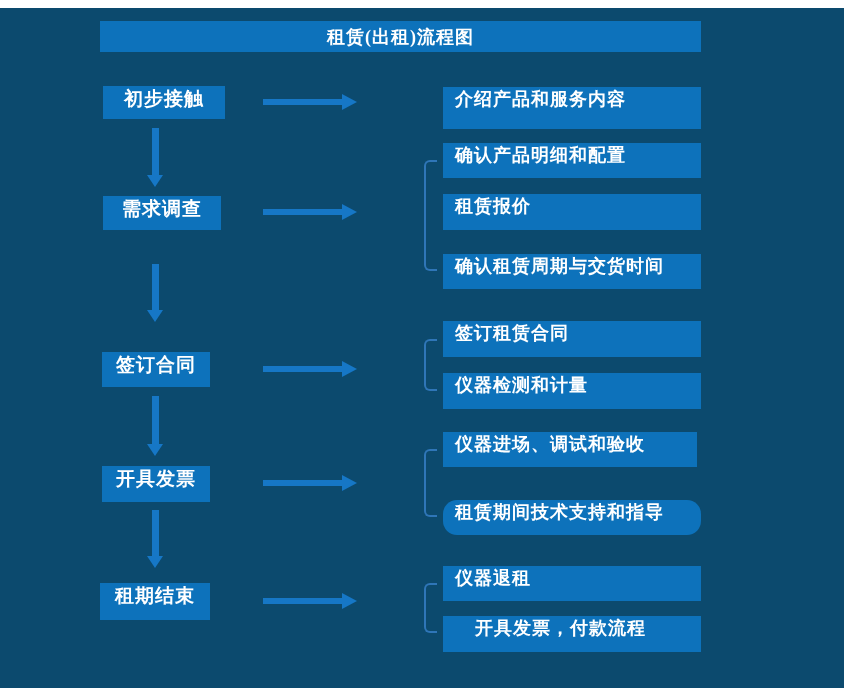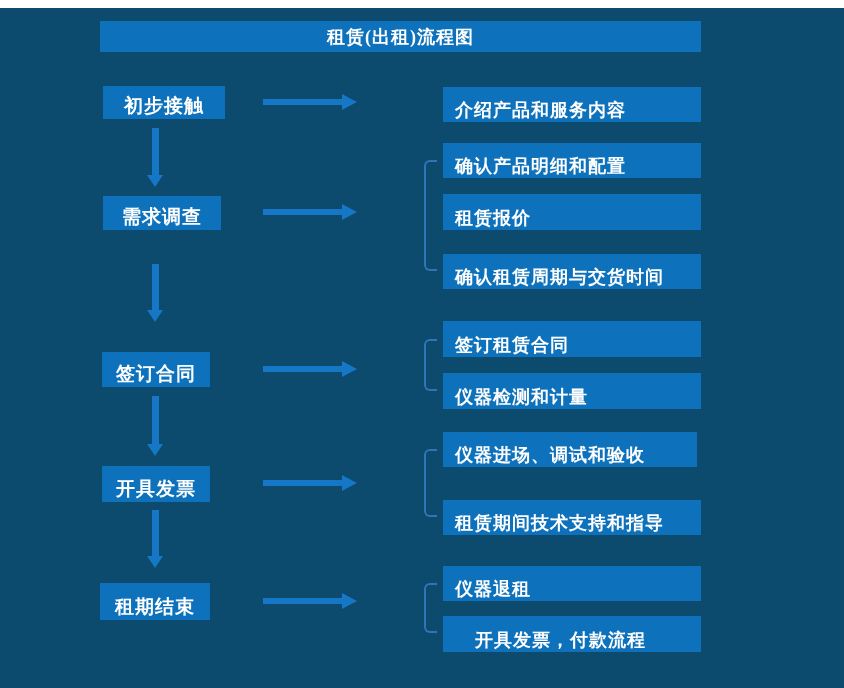--- a/index.html
+++ b/index.html
@@ -27,21 +27,21 @@
     font-weight: bold;
     font-size: 18px;
     display: flex; align-items: center; justify-content: center;
     letter-spacing: 1px;
   }
   .box {
     position: absolute;
     background: var(--box-blue);
     color: var(--text-white);
     font-weight: bold;
-    display: flex; align-items: flex-end;
+    display: flex; align-items: flex-start;
     letter-spacing: 1px;
     white-space: nowrap;
   }
   .left-box { justify-content: center; font-size: 19px; }
   .right-box { justify-content: flex-start; padding-left: 12px; font-size: 18px; }
 
   .h-arrow { position: absolute; width: 94px; height: 17px; }
   .h-arrow .shaft {
     position: absolute; left: 0; top: 5px; width: 79px; height: 6px;
     background: var(--arrow-blue);
@@ -136,42 +136,42 @@
   <div class="h-arrow" style="left:263px;top:585px;">
     <div class="shaft"></div>
     <div class="head"></div>
   </div>
 
   <div class="bracket" style="top:152px;height:111px;"></div>
   <div class="bracket" style="top:331px;height:52px;"></div>
   <div class="bracket" style="top:441px;height:68px;"></div>
   <div class="bracket" style="top:575px;height:50px;"></div>
 
-  <div class="box right-box" style="left:443px;top:79px;width:258px;height:35px;">
+  <div class="box right-box" style="left:443px;top:79px;width:258px;height:42px;">
     <span>介绍产品和服务内容</span>
   </div>
   <div class="box right-box" style="left:443px;top:135px;width:258px;height:35px;">
     <span>确认产品明细和配置</span>
   </div>
   <div class="box right-box" style="left:443px;top:186px;width:258px;height:36px;">
     <span>租赁报价</span>
   </div>
   <div class="box right-box" style="left:443px;top:246px;width:258px;height:35px;">
     <span>确认租赁周期与交货时间</span>
   </div>
   <div class="box right-box" style="left:443px;top:313px;width:258px;height:36px;">
     <span>签订租赁合同</span>
   </div>
   <div class="box right-box" style="left:443px;top:365px;width:258px;height:36px;">
     <span>仪器检测和计量</span>
   </div>
   <div class="box right-box" style="left:443px;top:424px;width:254px;height:35px;">
     <span>仪器进场、调试和验收</span>
   </div>
-  <div class="box right-box" style="left:443px;top:492px;width:258px;height:35px;">
+  <div class="box right-box" style="left:443px;top:492px;width:258px;height:35px;border-radius:14px;">
     <span>租赁期间技术支持和指导</span>
   </div>
   <div class="box right-box" style="left:443px;top:558px;width:258px;height:35px;">
     <span>仪器退租</span>
   </div>
   <div class="box right-box" style="left:443px;top:608px;width:258px;height:36px;padding-left:32px;">
     <span>开具发票，付款流程</span>
   </div>
 
 </div>

